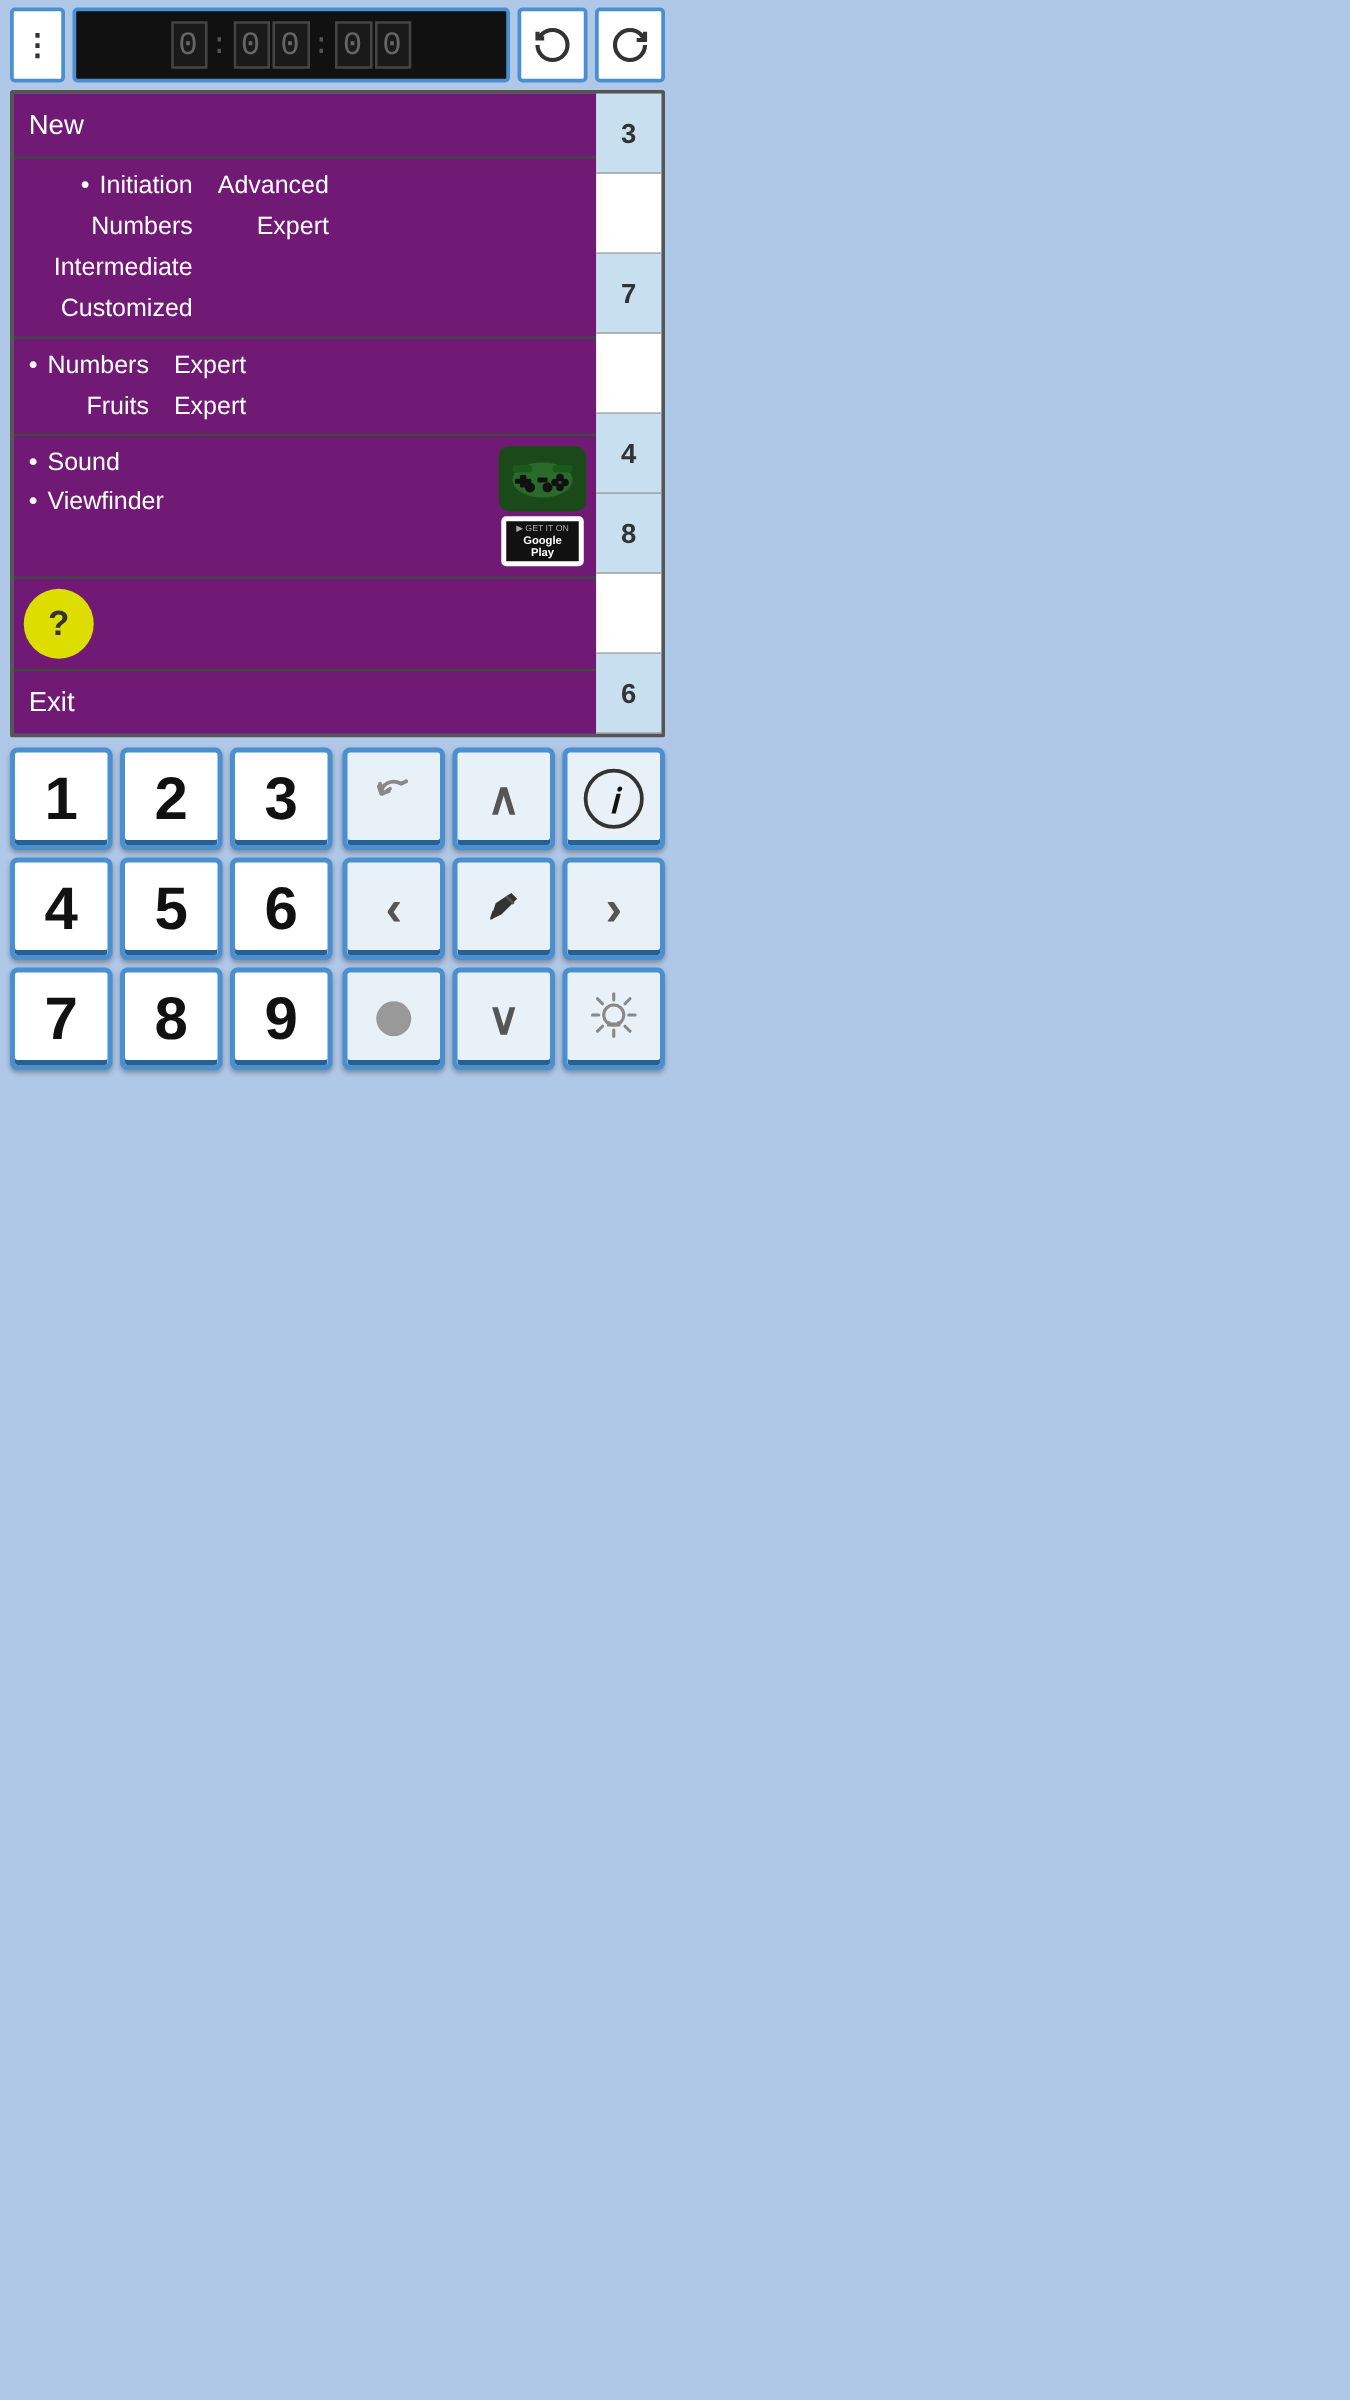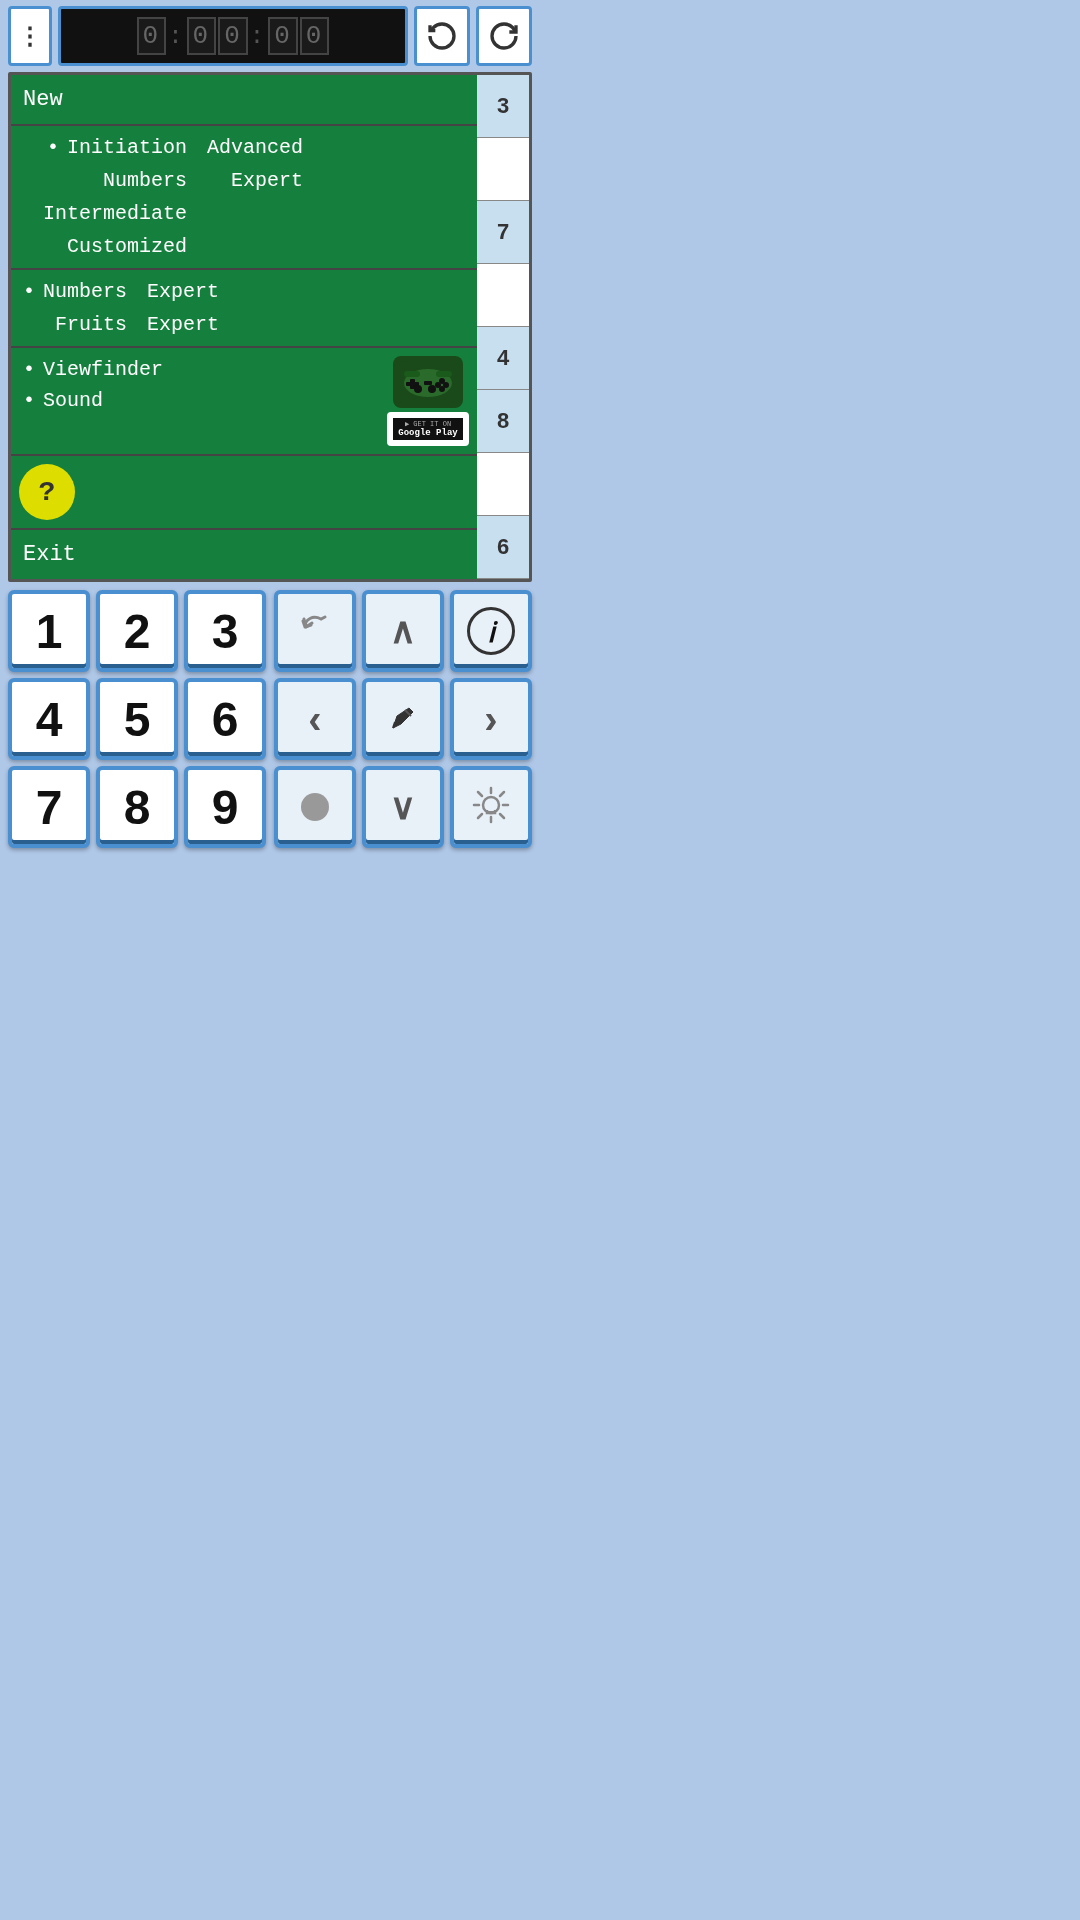--- a/index.html
+++ b/index.html
@@ -76,23 +76,22 @@
     
     .menu-area {
       display: flex;
       margin: 0 8px;
       border: 3px solid #555;
       border-radius: 2px;
       background: #888;
     }
     .menu-main {
       flex: 1;
-      background: #15803d;
+      background: #701a75;
       color: white;
-      font-family: Liberation Mono, monospace;
     }
     .menu-sidebar {
       width: 52px;
       background: #b0c8e8;
       display: flex;
       flex-direction: column;
     }
 
     
     .menu-section {
@@ -154,27 +153,27 @@
       height: 52px;
       background: #1a4a1a;
       border-radius: 8px;
       display: flex;
       align-items: center;
       justify-content: center;
       position: relative;
     }
     .google-play-badge {
       background: #111;
-      border: 6px solid #ffffff;
+      border: 4px solid #ffffff;
       border-radius: 4px;
       padding: 2px 4px;
       font-size: 8px;
       color: white;
       text-align: center;
-      width: 82px;
+      width: 66px;
     }
 
     
     .help-circle {
       width: 56px;
       height: 56px;
       background: #dddd00;
       border-radius: 50%;
       display: flex;
       align-items: center;
@@ -332,24 +331,24 @@
           <div class="menu-item">
             <span>Expert</span>
           </div>
         </div>
       </div>
     </div>
 
     <div style="display:flex; border-bottom: 2px solid #444;">
       <div class="menu-section" style="flex:1; border-bottom: none;">
         <div class="menu-item has-bullet">
+          <span>Sound</span>
+        </div>
+        <div class="menu-item has-bullet">
           <span>Viewfinder</span>
-        </div>
-        <div class="menu-item has-bullet">
-          <span>Sound</span>
         </div>
       </div>
       <div style="padding: 8px; display:flex; flex-direction:column; gap:4px; align-items:center; justify-content:center;">
 
         <div class="controller-box">
           <svg width="60" height="42" viewBox="0 0 60 42">
             <rect width="60" height="42" rx="8" fill="#1a4a1a"></rect>
 
             <ellipse cx="30" cy="22" rx="24" ry="14" fill="#2a6a2a"></ellipse>
 

